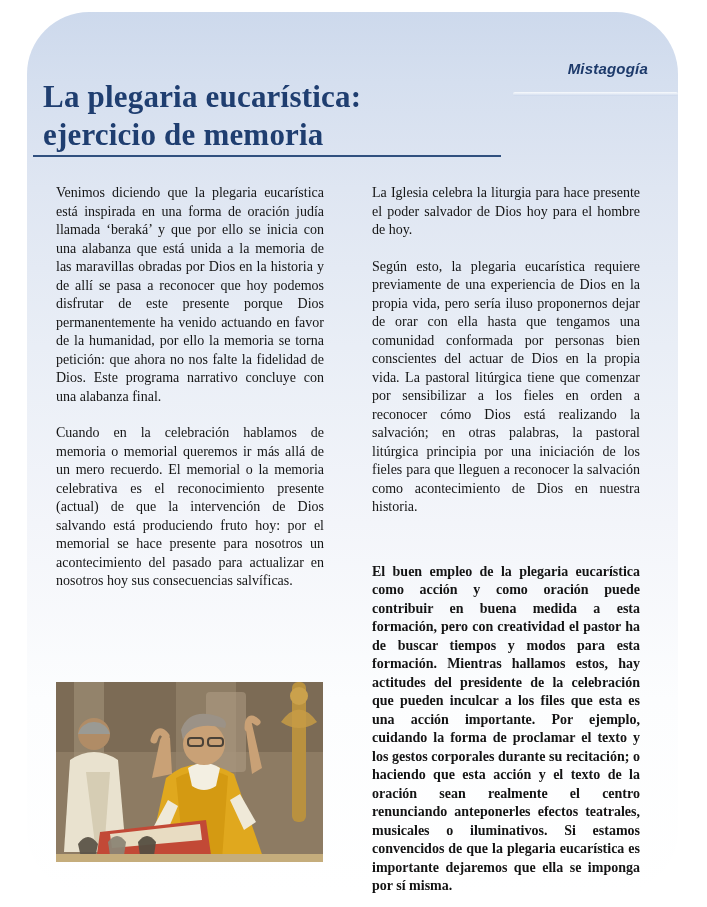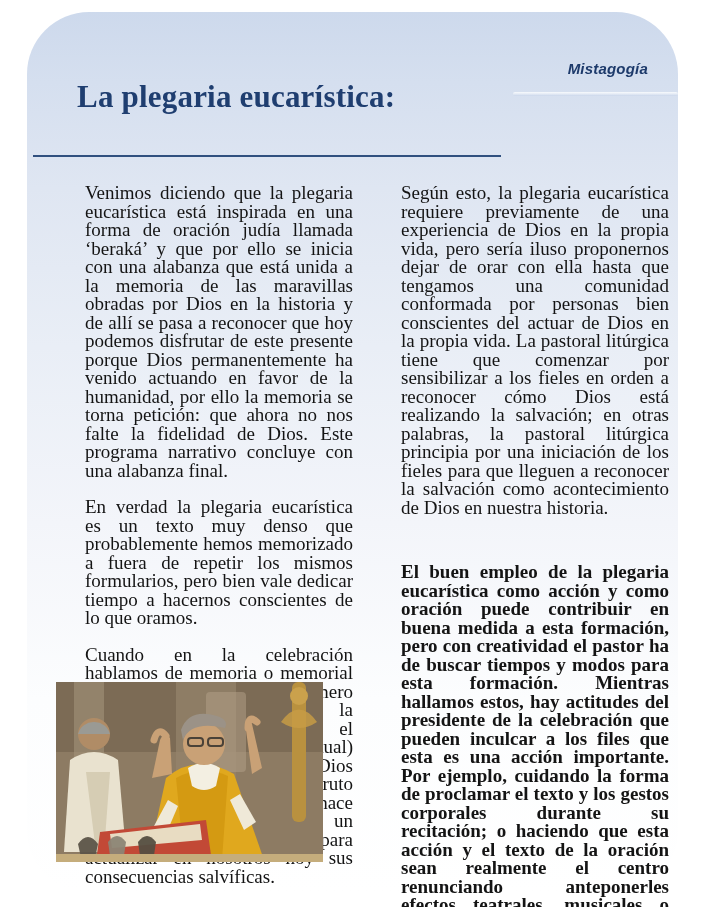--- a/index.html
+++ b/index.html
@@ -18,63 +18,63 @@
     font-weight:bold; font-style:italic;
     font-size:15px; color:#1d3a6b; letter-spacing:0.2px;
   }
   .mist-divider{
     position:absolute; top:80px; right:0;
     width:165px; height:4px;
     background:linear-gradient(180deg,#f7fafd 0%, #e2e9f4 55%, #c9d6ea 100%);
     border-radius:2px;
   }
   .page-title{
-    position:absolute; left:50px; top:66px; width:470px;
+    position:absolute; left:16px; top:66px; width:470px;
     font-weight:bold; font-size:31px; line-height:38px;
     color:#1f3e70; letter-spacing:0.2px;
   }
   .title-rule{
     position:absolute; left:6px; top:143px; width:468px; height:0;
     border-top:2px solid #30507f;
   }
   .col{
     position:absolute; top:172px; width:268px;
-    font-size:19px; line-height:18.5px; text-align:justify;
+    font-size:14px; line-height:18.5px; text-align:justify;
     color:#141414;
-    margin-left:29px;
   }
   .col-left{left:29px;}
   .col-right{left:345px;}
   .col p{margin:0 0 18px 0;}
   .gap-large{margin-top:46px !important;font-weight:bold;}
   .photo{
     position:absolute; left:29px; top:670px; width:267px; height:180px;
     overflow:hidden;
   }
   .photo svg{display:block;}
 </style>
 </head>
 <body>
 
 <div class="card">
 
   <div class="mistagogia">Mistagogía</div>
   <div class="mist-divider"></div>
 
   <div class="page-title"><span>La plegaria eucarística:</span><br>
+    <span>ejercicio de memoria</span>
   </div>
   <div class="title-rule"></div>
 
   <div class="col col-left">
     <p>Venimos diciendo que la plegaria eucarística está inspirada en una forma de oración judía llamada ‘beraká’ y que por ello se inicia con una alabanza que está unida a la memoria de las maravillas obradas por Dios en la historia y de allí se pasa a reconocer que hoy podemos disfrutar de este presente porque Dios permanentemente ha venido actuando en favor de la humanidad, por ello la memoria se torna petición: que ahora no nos falte la fidelidad de Dios. Este programa narrativo concluye con una alabanza final.</p>
-    <p>En verdad la plegaria eucarística es un texto muy denso que probablemente hemos memorizado a fuera de repetir los mismos formularios, pero bien vale dedicar tiempo a hacernos conscientes de lo que oramos.</p>
     <p>Cuando en la celebración hablamos de memoria o memorial queremos ir más allá de un mero recuerdo. El memorial o la memoria celebrativa es el reconocimiento presente (actual) de que la intervención de Dios salvando está produciendo fruto hoy: por el memorial se hace presente para nosotros un acontecimiento del pasado para actualizar en nosotros hoy sus consecuencias salvíficas.</p>
   </div>
 
   <div class="col col-right">
+    <p>La Iglesia celebra la liturgia para hace presente el poder salvador de Dios hoy para el hombre de hoy.</p>
     <p>Según esto, la plegaria eucarística requiere previamente de una experiencia de Dios en la propia vida, pero sería iluso proponernos dejar de orar con ella hasta que tengamos una comunidad conformada por personas bien conscientes del actuar de Dios en la propia vida. La pastoral litúrgica tiene que comenzar por sensibilizar a los fieles en orden a reconocer cómo Dios está realizando la salvación; en otras palabras, la pastoral litúrgica principia por una iniciación de los fieles para que lleguen a reconocer la salvación como acontecimiento de Dios en nuestra historia.</p>
     <p class="gap-large">El buen empleo de la plegaria eucarística como acción y como oración puede contribuir en buena medida a esta formación, pero con creatividad el pastor ha de buscar tiempos y modos para esta formación. Mientras hallamos estos, hay actitudes del presidente de la celebración que pueden inculcar a los files que esta es una acción importante. Por ejemplo, cuidando la forma de proclamar el texto y los gestos corporales durante su recitación; o haciendo que esta acción y el texto de la oración sean realmente el centro renunciando anteponerles efectos teatrales, musicales o iluminativos. Si estamos convencidos de que la plegaria eucarística es importante dejaremos que ella se imponga por sí misma.</p>
   </div>
 
   <div class="photo">
     <svg width="267" height="180" viewBox="0 0 267 180" xmlns="http://www.w3.org/2000/svg">
 
       <rect x="0" y="0" width="267" height="180" fill="#8d7b63"></rect>
       <rect x="0" y="0" width="267" height="70" fill="#7c6b55"></rect>
       <rect x="120" y="0" width="60" height="120" fill="#96846c" opacity="0.7"></rect>

